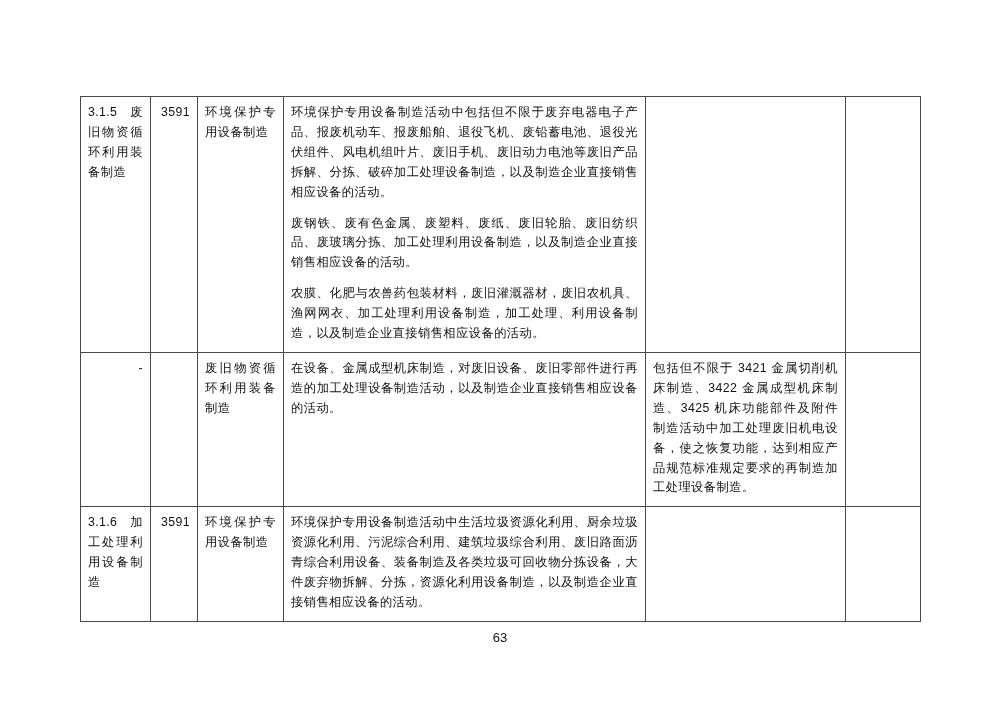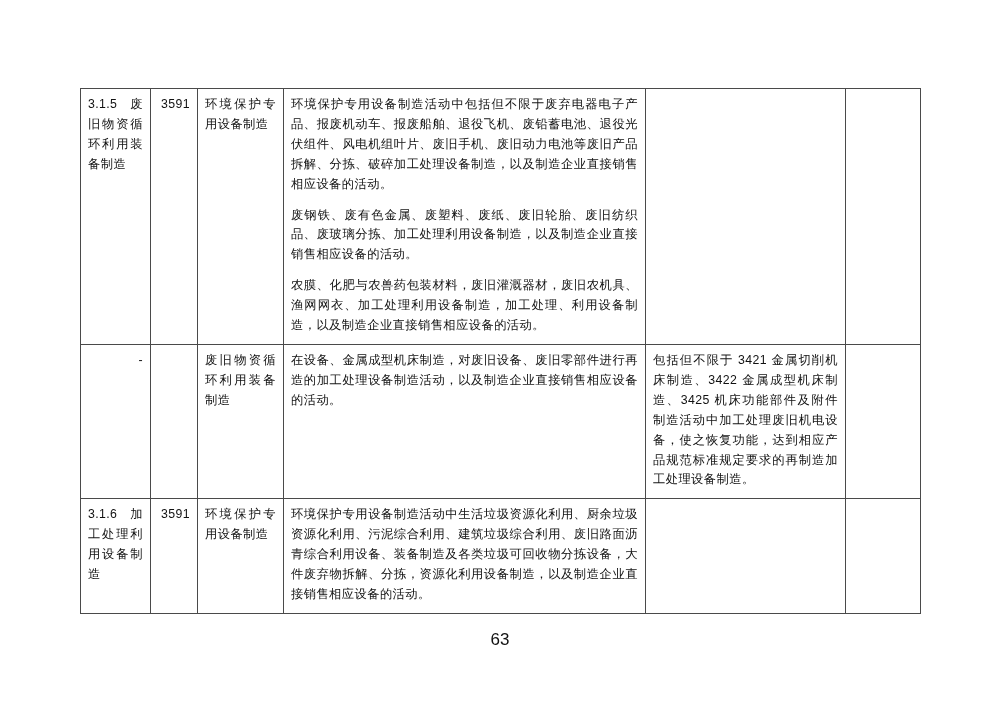--- a/index.html
+++ b/index.html
@@ -14,21 +14,21 @@
   .page {
     position: relative;
     width: 1000px;
     height: 706px;
     background: #ffffff;
     overflow: hidden;
   }
   .doc-table {
     position: absolute;
     left: 80px;
-    top: 88px;
+    top: 96px;
     width: 840px;
     border-collapse: collapse;
     table-layout: fixed;
   }
   .doc-table td {
     border: 1px solid #4a4a4a;
     vertical-align: top;
     padding: 6px 7px 8px 7px;
     font-family: "Liberation Sans", sans-serif;
     font-size: 12.3px;
@@ -57,21 +57,21 @@
   p.para + p.para {
     margin-top: 11px;
   }
   .page-number {
     position: absolute;
     left: 0;
     right: 0;
     top: 630px;
     text-align: center;
     font-family: "Liberation Sans", sans-serif;
-    font-size: 17px;
+    font-size: 13px;
     color: #111111;
   }
 </style>
 </head>
 <body>
 
 <div class="page">
 
   <table class="doc-table">
     <colgroup>

